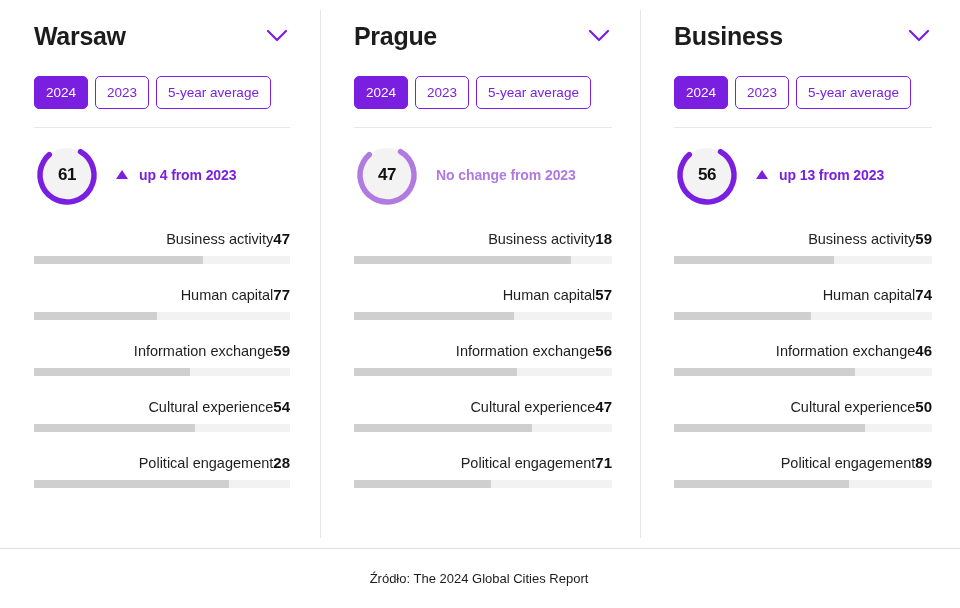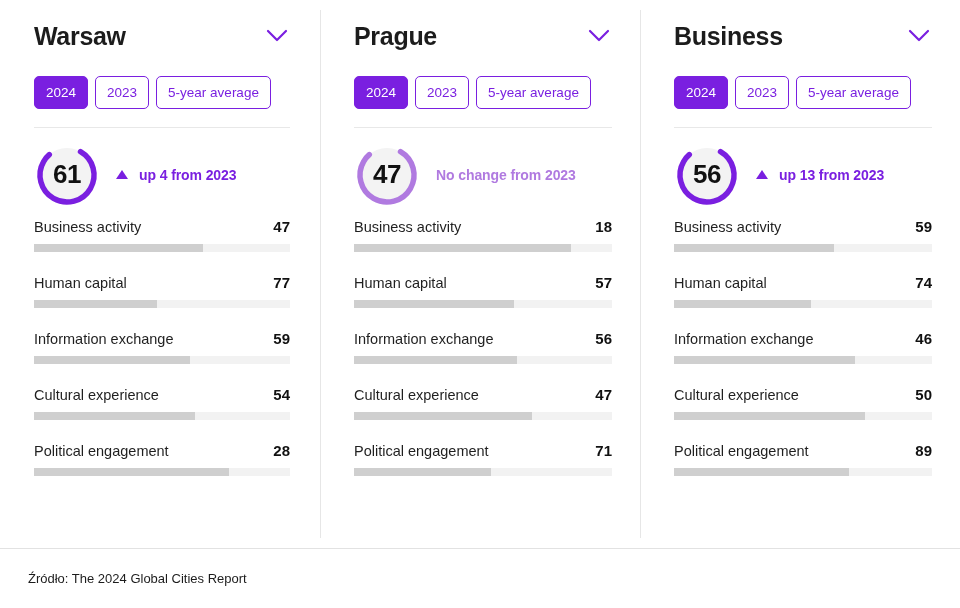--- a/index.html
+++ b/index.html
@@ -118,21 +118,21 @@
   }
   .donut-value {
     position: absolute;
     left: 0;
     top: 0;
     width: 66px;
     height: 66px;
     display: flex;
     align-items: center;
     justify-content: center;
-    font-size: 26px;
+    font-size: 17px;
     font-weight: bold;
     color: #111111;
     letter-spacing: -0.5px;
   }
   .delta {
     display: flex;
     align-items: center;
     gap: 11px;
     margin-left: 16px;
     font-size: 14px;
@@ -150,21 +150,22 @@
     border-right: 6px solid transparent;
     border-bottom: 9px solid #7a1fe0;
   }
 
   
   .metrics { margin-top: 0px; }
   .metric { margin-bottom: 22px; }
   .metric-top {
     display: flex;
     align-items: baseline;
-    justify-content: space-between;
+    justify-content: flex-end;
+    margin-top: 12px;
   }
   .metric-label {
     font-size: 14.5px;
     color: #1f1f1f;
   }
   .metric-value {
     font-size: 15px;
     font-weight: bold;
     color: #111111;
   }
@@ -186,21 +187,21 @@
   
   .footer {
     position: absolute;
     left: 0;
     right: 0;
     bottom: 0;
     height: 60px;
     border-top: 1px solid #e2e2e2;
     display: flex;
     align-items: center;
-    justify-content: space-between;
+    justify-content: center;
     padding: 0 30px 0 28px;
     box-sizing: border-box;
   }
   .source {
     font-size: 13px;
     color: #1c1c1c;
   }
   .logo {
     font-size: 25px;
     letter-spacing: 3px;

